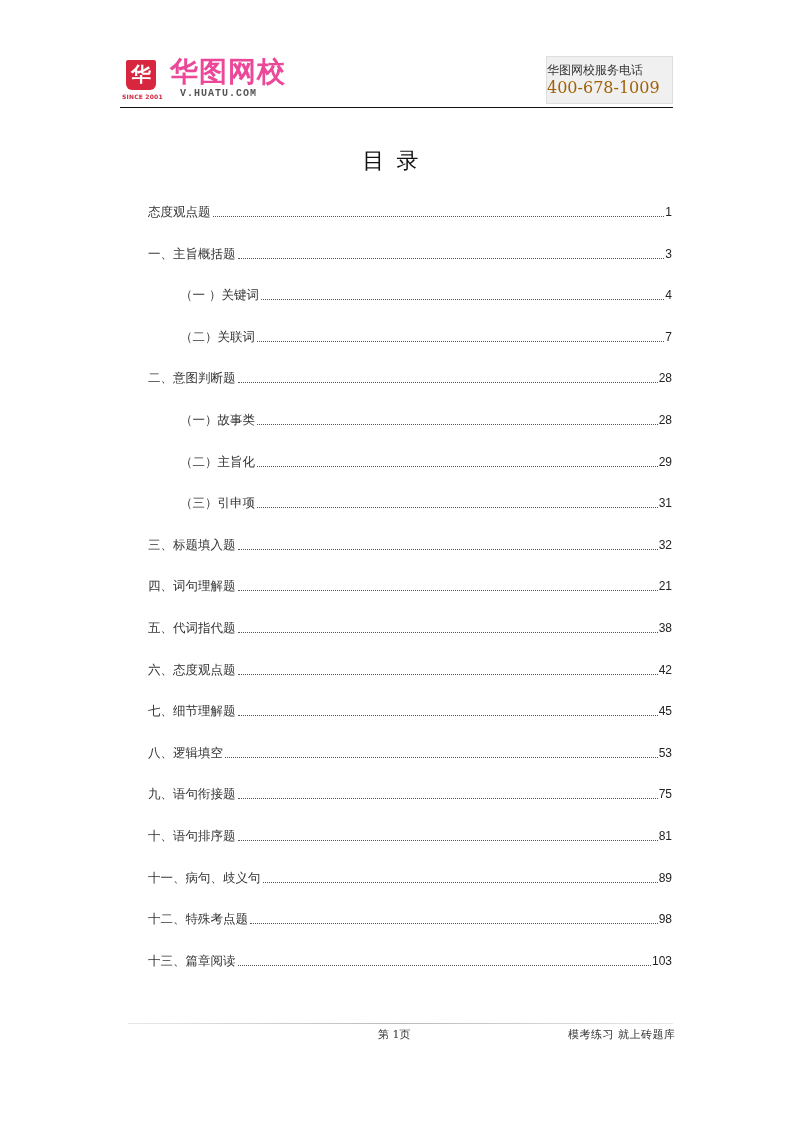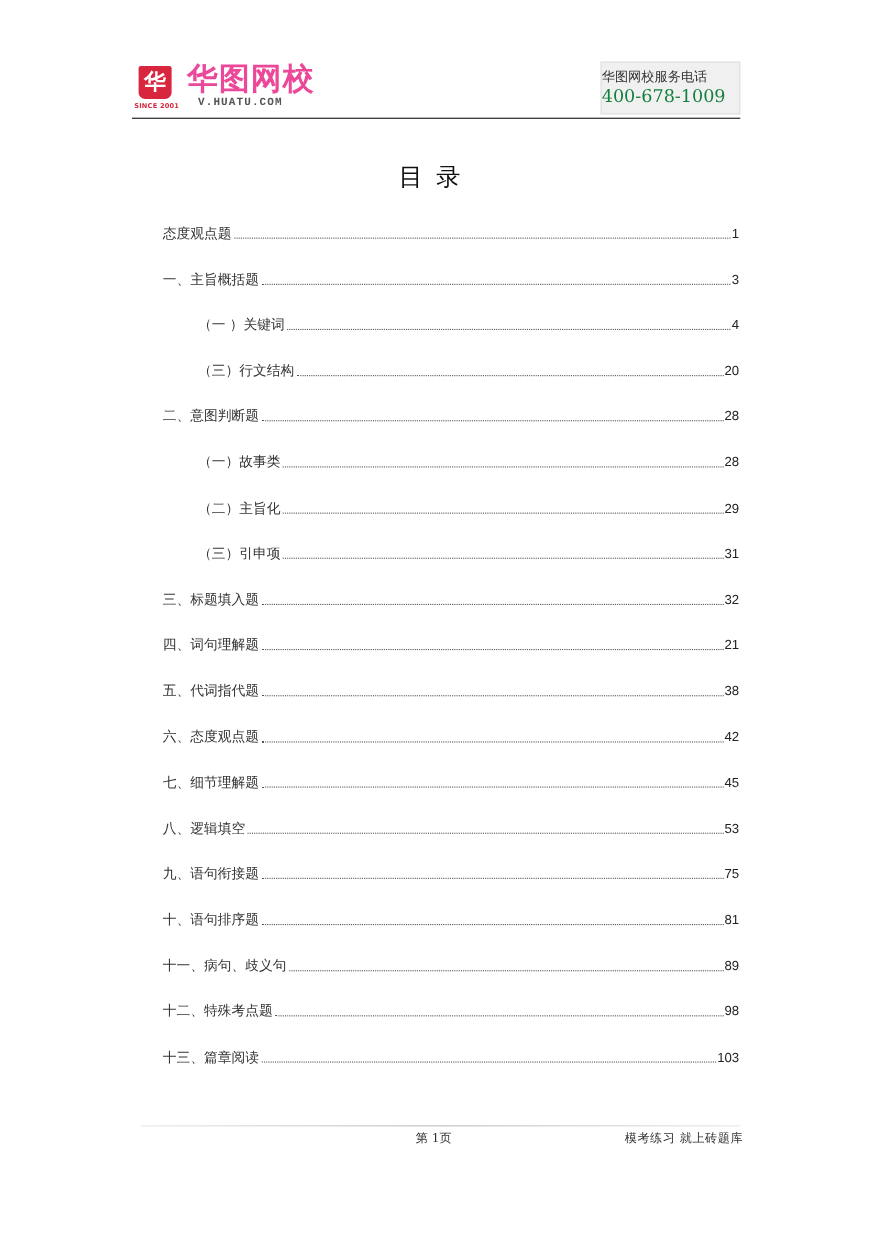--- a/index.html
+++ b/index.html
@@ -13,21 +13,21 @@
                    color: #fff; font-family: "DejaVu Sans", sans-serif; font-weight: bold; font-size: 20px; line-height: 24px; }
     .logo-since { position: absolute; left: 2px; top: 41px; font-family: "DejaVu Sans", sans-serif;
                    font-size: 6px; font-weight: bold; color: #d7263d; letter-spacing: 0.2px; }
     .logo-name { position: absolute; left: 50px; top: 5px; font-family: "DejaVu Sans", sans-serif;
                    font-size: 28px; font-weight: bold; color: #ec4899; letter-spacing: 1px; line-height: 30px; }
     .logo-url { position: absolute; left: 60px; top: 36px; font-family: Liberation Mono, monospace;
                    font-size: 10px; font-weight: bold; color: #555; letter-spacing: 1px; }
     .hotline { position: absolute; left: 426px; top: 4px; width: 125px; height: 46px; background: #f0f0f0;
                border: 1px solid #dedede; text-align: left; }
     .hotline .label { font-size: 12px; color: #333; margin-top: 5px; line-height: 16px; }
-    .hotline .phone { font-size: 16px; color: #15803d; line-height: 20px; }
+    .hotline .phone { font-size: 16px; color: #a16207; line-height: 20px; }
     .header-rule { position: absolute; left: 0; top: 55px; width: 553px; height: 1px; background: #111; }
 
     .title { position: absolute; left: 0; width: 793px; top: 146px; text-align: center;
              font-family: "DejaVu Sans", sans-serif; font-size: 22px; letter-spacing: 12px; color: #111; }
 
     .toc { position: absolute; left: 148px; top: 203px; width: 524px; }
     .toc-row { position: relative; height: 41.6px; display: flex; align-items: flex-start; font-size: 12.5px; line-height: 18px; }
     .toc-row.level-2 { padding-left: 32px; }
     .toc-label { white-space: nowrap; color: #333; background: #fff; padding-right: 1px; }
     .toc-leader { flex: 1; border-bottom: 1.3px dotted #555; height: 13px; margin: 0 1px; }
@@ -67,23 +67,23 @@
       <span class="toc-label">一、主旨概括题</span>
       <span class="toc-leader"></span>
       <span class="toc-page">3</span>
     </div>
     <div class="toc-row level-2">
       <span class="toc-label">（一 ）关键词</span>
       <span class="toc-leader"></span>
       <span class="toc-page">4</span>
     </div>
     <div class="toc-row level-2">
-      <span class="toc-label">（三）行文结构</span>
+      <span class="toc-label">（二）关联词</span>
       <span class="toc-leader"></span>
-      <span class="toc-page">20</span>
+      <span class="toc-page">7</span>
     </div>
     <div class="toc-row level-1">
       <span class="toc-label">二、意图判断题</span>
       <span class="toc-leader"></span>
       <span class="toc-page">28</span>
     </div>
     <div class="toc-row level-2">
       <span class="toc-label">（一）故事类</span>
       <span class="toc-leader"></span>
       <span class="toc-page">28</span>

